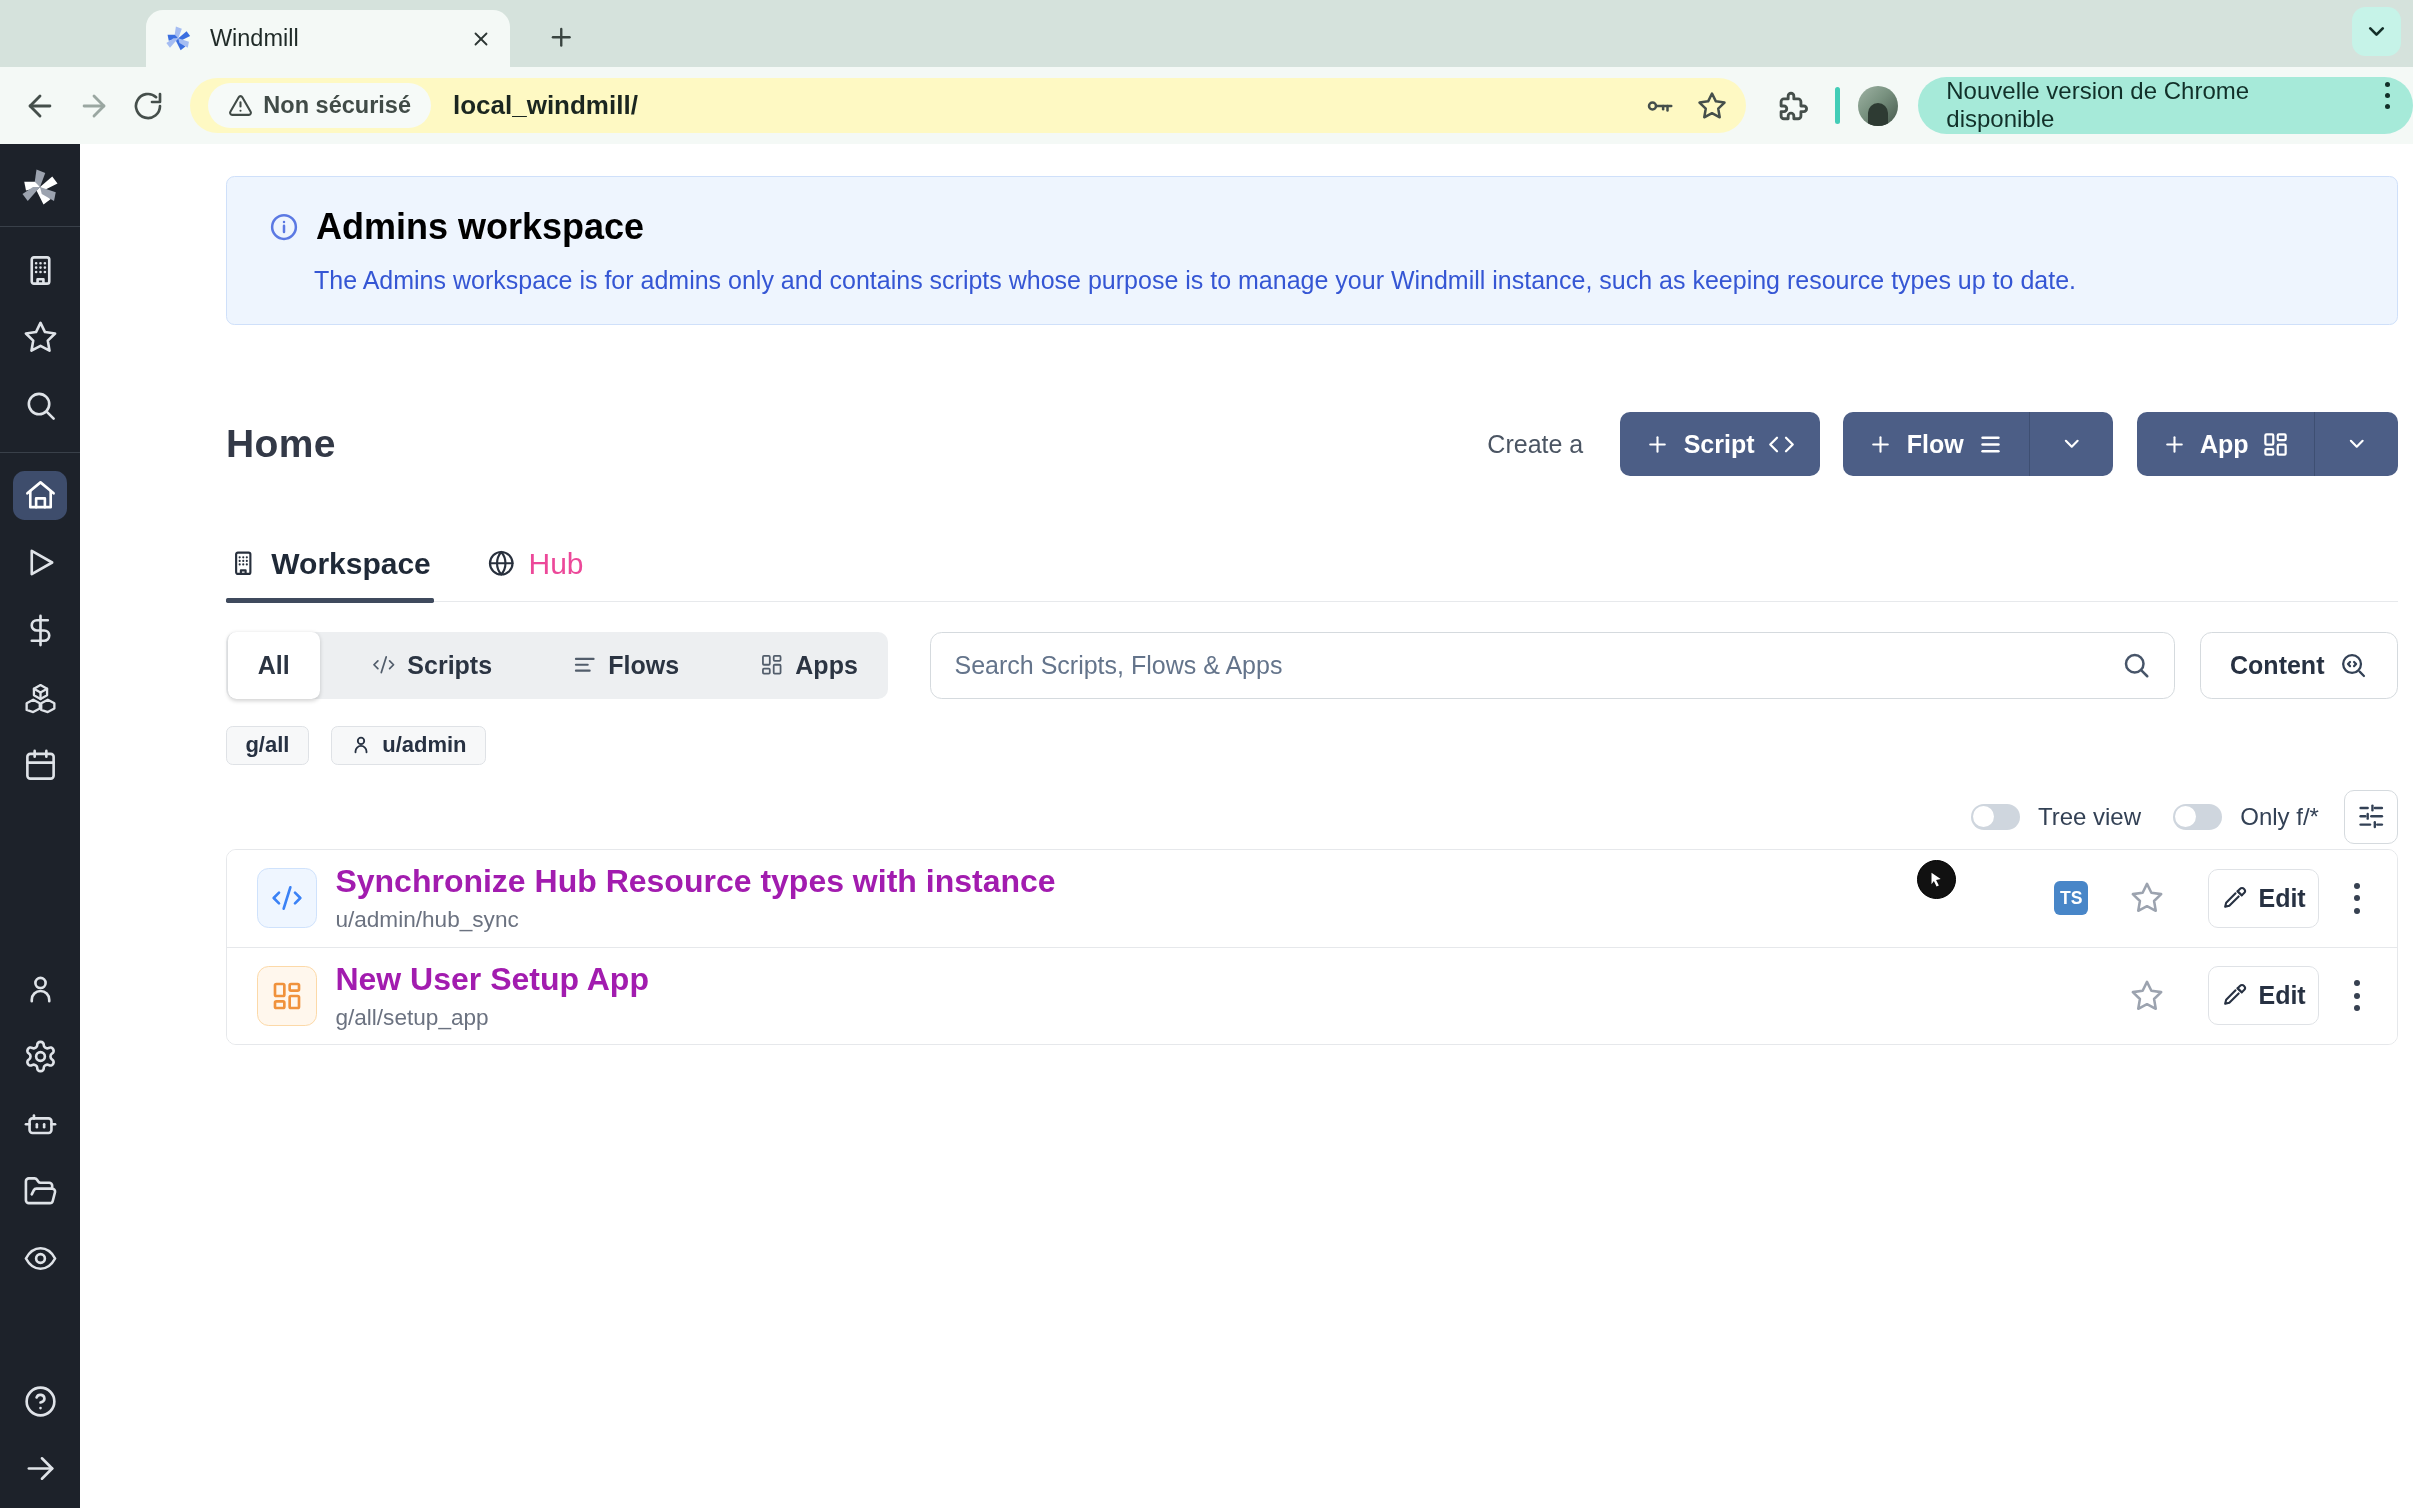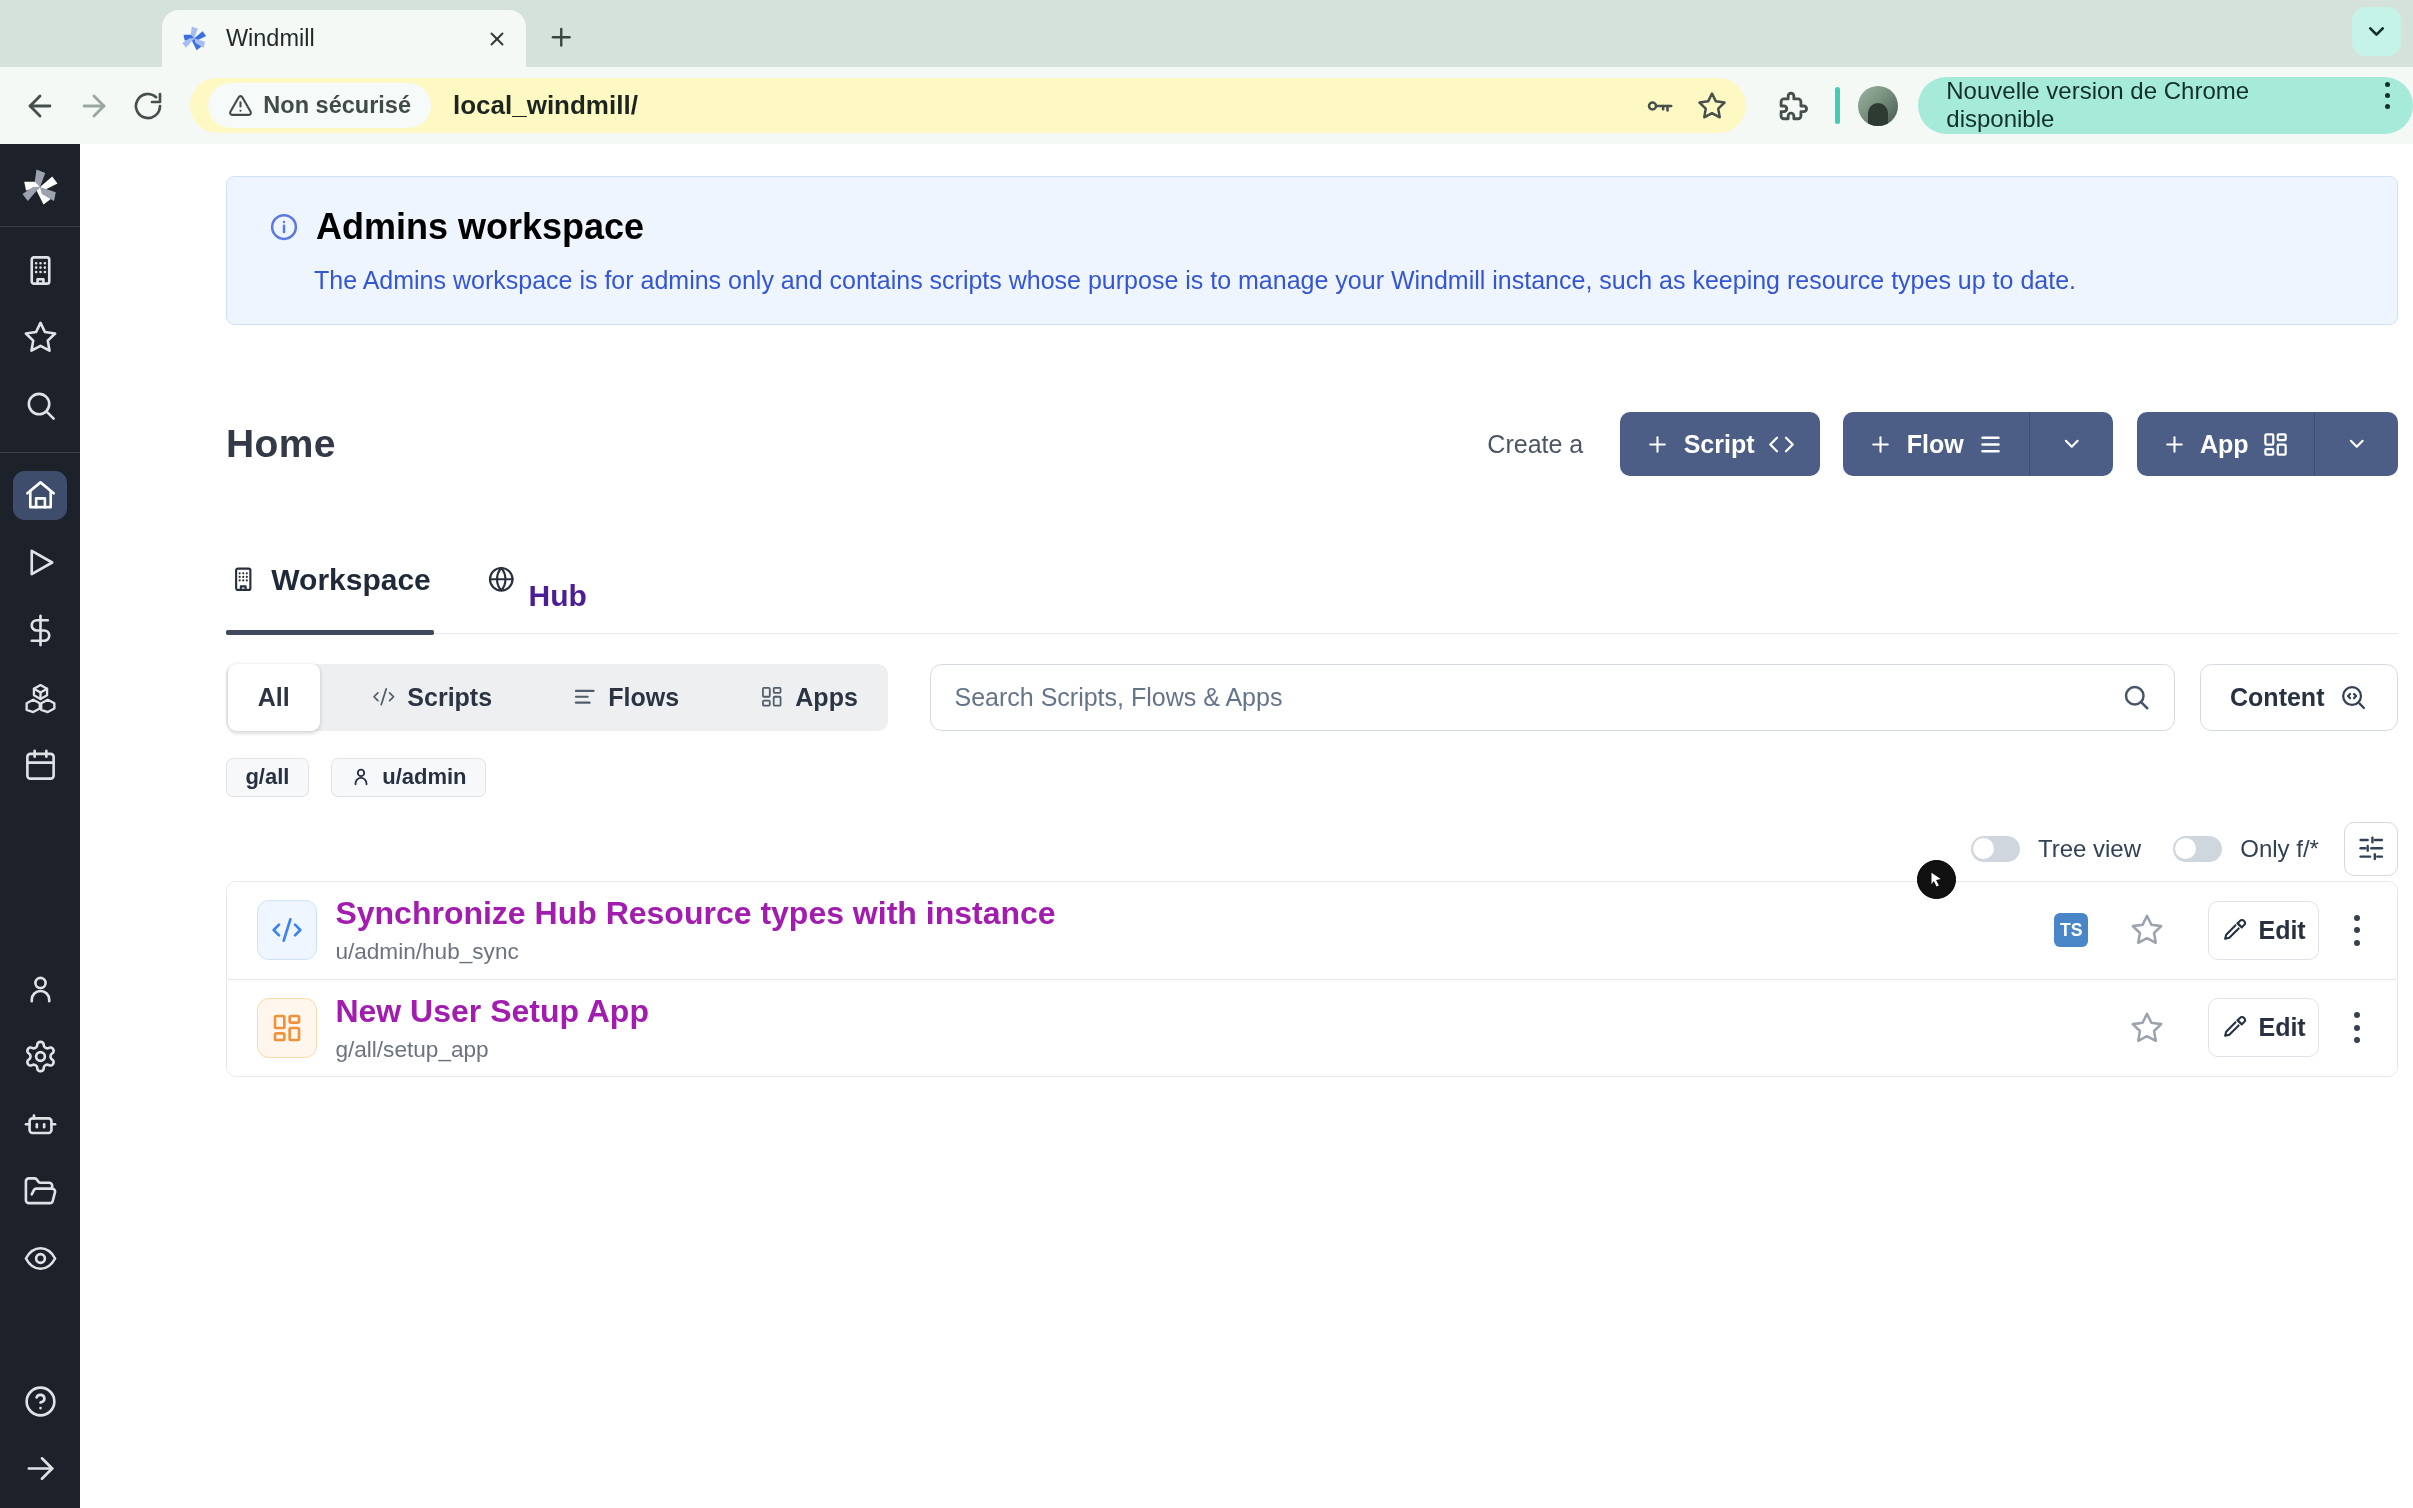--- a/index.html
+++ b/index.html
@@ -3,21 +3,21 @@
 <meta charset="utf-8">
 <style>
   * { margin:0; padding:0; box-sizing:border-box; }
   html,body { width:2413px; height:1508px; overflow:hidden; }
   body { font-family:"Liberation Sans", sans-serif; background:#ffffff; }
   svg { display:block; }
   .icon { flex:0 0 auto; }
 
   
   .tabstrip { position:relative; width:2413px; height:67px; background:#d5e2dc; }
-  .tab { position:absolute; left:162px; top:10px; width:364px; height:57px;
+  .tab { position:absolute; left:146px; top:10px; width:364px; height:57px;
          background:#f4f9f6; border-radius:17px 17px 0 0; display:flex; align-items:center; padding:0 18.4px; }
   .tab-title { font-size:23.5px; color:#1f2a27; margin-left:17px; flex:1; }
   .tab-close { color:#2c3633; }
   .newtab-btn { position:absolute; left:543px; top:18.4px; width:37px; height:37px; display:flex; align-items:center; justify-content:center; color:#394440; }
   .win-chevron { position:absolute; right:11.7px; top:6.7px; width:49px; height:49px; border-radius:13.4px;
                  background:#c6f3e8; display:flex; align-items:center; justify-content:center; color:#132e28; }
 
   .toolbar { position:relative; width:2413px; height:77px; background:#f4f9f6; display:flex; align-items:center; }
   .nav-btn { width:54px; height:54px; display:flex; align-items:center; justify-content:center; color:#454f4b; }
   .nav-btn.back { margin-left:13.4px; }
@@ -66,21 +66,21 @@
   .btn-primary { height:64px; background:#4c5e86; border-radius:10px; display:flex; align-items:center;
                  color:#ffffff; overflow:hidden; }
   .btn-main { display:flex; align-items:center; gap:13.4px; padding:0 25px; height:100%; }
   .btn-label { font-size:25px; font-weight:700; color:#ffffff; }
   .btn-split { width:84px; height:100%; border-left:1.7px solid #3e4f72; display:flex; align-items:center; justify-content:center; }
   .gap28 { width:23.5px; }
 
   .tabs-row { margin-top:59px; border-bottom:1.7px solid #e7e9ec; display:flex; gap:49px; }
   .wtab { display:flex; align-items:center; gap:13.4px; padding:11.7px 3.4px 20px 3.4px; position:relative; }
   .wtab .lbl { font-size:30px; font-weight:600; color:#1f2937; }
-  .wtab.inactive .lbl { font-weight:700; color:#4c1d95;margin-top:32px; }
+  .wtab.inactive .lbl { font-weight:400; color:#ec4899; }
   .wtab.active::after { content:""; position:absolute; left:0; right:0; bottom:-2.5px; height:5px; background:#3f4a5d; border-radius:1.7px; }
   .wtab .icon { color:#28303d; }
 
   .filter-row { margin-top:30px; display:flex; align-items:center; }
   .segmented { height:67px; background:#edeff1; border-radius:10px; display:flex; align-items:center; padding:0 1.7px;gap:24px; }
   .seg-item { height:67px; display:flex; align-items:center; gap:11.7px; padding:0 28.5px; font-size:25px; font-weight:600; color:#2b3442; }
   .seg-item .icon { color:#525d6b; }
   .seg-item.active { background:#ffffff; border-radius:8.4px; height:67px; padding:0 30px;
                      box-shadow:0 1.7px 4.2px rgba(0,0,0,0.18); }
   .search-box { margin-left:42px; width:1245px; height:67px; border:1.7px solid #d5dade; border-radius:11.7px;

